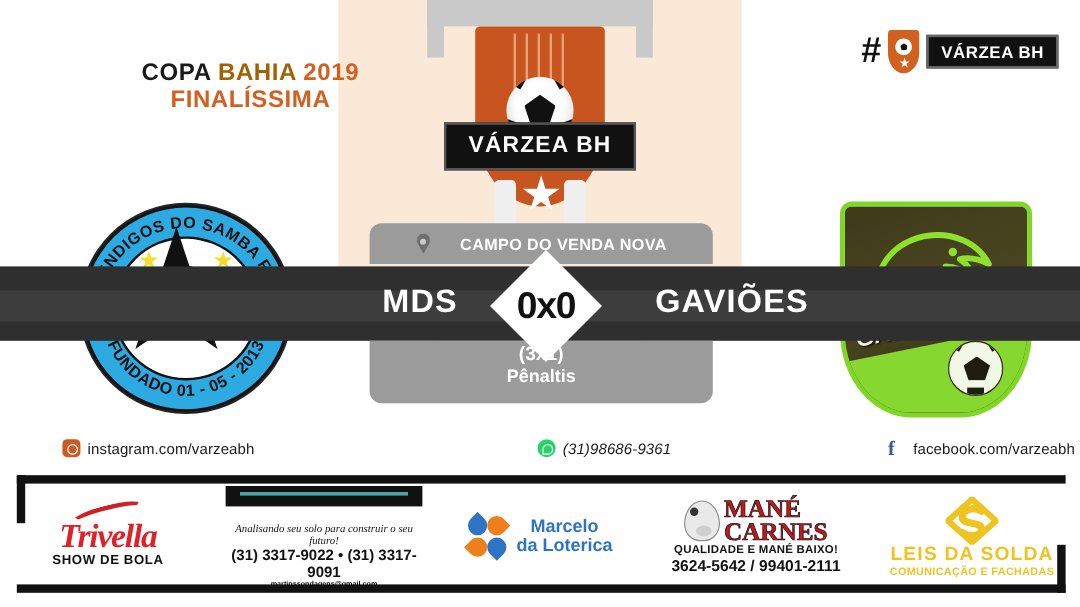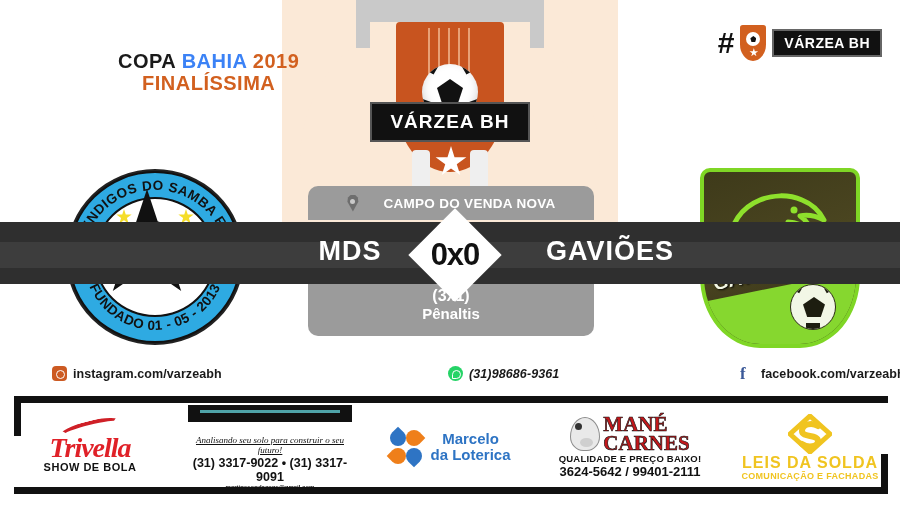--- a/index.html
+++ b/index.html
@@ -259,21 +259,21 @@
     text-align: center; color: #111111; font-weight: bold; font-size: 31px;
     z-index: 12; letter-spacing: -1px;
   }
 
   
   .headline {
     position: absolute; left: 118px; top: 50px; z-index: 12; line-height: 1.12;
   }
   .headline .l1 { font-size: 20px; font-weight: bold; letter-spacing: .5px; }
   .headline .l1 .copa { color: #1a1a1a; }
-  .headline .l1 .bahia { color: #3b82f6; }
+  .headline .l1 .bahia { color: #a16207; }
   .headline .l1 .year { color: #d2601f; }
   .headline .l2 {
     font-size: 20px; font-weight: bold; color: #d2601f;
     text-align: center; letter-spacing: .5px;
   }
 
   
   .brand {
     position: absolute; right: 18px; top: 26px; height: 34px;
     display: flex; align-items: center; gap: 6px; z-index: 13;
@@ -323,21 +323,21 @@
     background: #25d366; position: relative;
   }
   .wa-icon::after {
     content: ""; position: absolute; left: 4px; top: 3.5px; width: 7px; height: 7px;
     border: 1.6px solid #fff; border-radius: 50% 50% 50% 0;
   }
   .fb-icon {
     width: 15px; height: 16px; color: #3b5998; font-weight: bold;
     font-size: 17px; font-family: "Liberation Serif", serif; line-height: .9;
   }
-  .soc-text { font-weight: bold; color: #1a1a1a; letter-spacing: .1px; }
+  .soc-text { font-weight: normal; color: #1a1a1a; letter-spacing: .1px; }
   .soc-wa .soc-text { color: #1a1a1a; font-style: italic; }
 
   
   .spon-frame-top {
     position: absolute; left: 14px; top: 396px; width: 874px; height: 7px;
     background: #111111; z-index: 14;
   }
   .spon-frame-left {
     position: absolute; left: 14px; top: 396px; width: 7px; height: 40px;
     background: #111111; z-index: 14;
@@ -376,21 +376,21 @@
   .mart-box {
     background: #111111; padding: 5px 6px 6px; margin: 0 4px;
   }
   .mart-rule { height: 3px; background: #4fa3a8; margin: 0 6px 3px; }
   .mart-name {
     font-family: "Liberation Serif", serif; font-style: italic; font-weight: bold;
     font-size: 19px; color: #ffffff; letter-spacing: -.5px; line-height: 1;
   }
   .mart-tag {
     font-family: "Liberation Serif", serif; font-style: italic;
-    font-size: 9px; color: #111; margin-top: 13px; text-decoration: underline;
+    font-size: 9px; color: #111; margin-top: 13px;
   }
   .mart-phone { font-size: 12.5px; font-weight: bold; color: #111; margin-top: 1px; }
   .mart-mail { font-size: 6px; font-weight: bold; color: #111; }
 
   
   .marc-wrap { display: flex; align-items: center; justify-content: center; gap: 7px; }
   .clover { width: 34px; height: 34px; position: relative; }
   .clover i { position: absolute; width: 16px; height: 16px; border-radius: 50% 50% 50% 0; }
   .clover .c1 { left: 1px; top: 0; background: #2e74c4; transform: rotate(135deg); }
   .clover .c2 { right: 1px; top: 0; background: #ef7f1a; transform: rotate(-135deg); }
@@ -621,21 +621,21 @@
     </div>
 
     <div class="spon">
       <div class="mane-wrap">
         <span class="cow"></span>
         <span class="mane-name">
           <div>MANÉ</div>
           <div>CARNES</div>
         </span>
       </div>
-      <div class="mane-tag">QUALIDADE E PREÇO BAIXO!</div>
+      <div class="mane-tag">QUALIDADE E MANÉ BAIXO!</div>
       <div class="mane-phone">3624-5642 / 99401-2111</div>
     </div>
 
 
     <div class="spon">
       <div class="solda-mark">
         <svg viewBox="0 0 44 40">
           <path d="M22,2 L42,20 L22,38 L2,20 Z" fill="none" stroke="#f0c420" stroke-width="5"></path>
           <path d="M30,12 C24,8 14,10 14,17 C14,24 30,20 30,27 C30,33 20,34 14,30" fill="none" stroke="#f0c420" stroke-width="6" stroke-linecap="round"></path>
         </svg>

